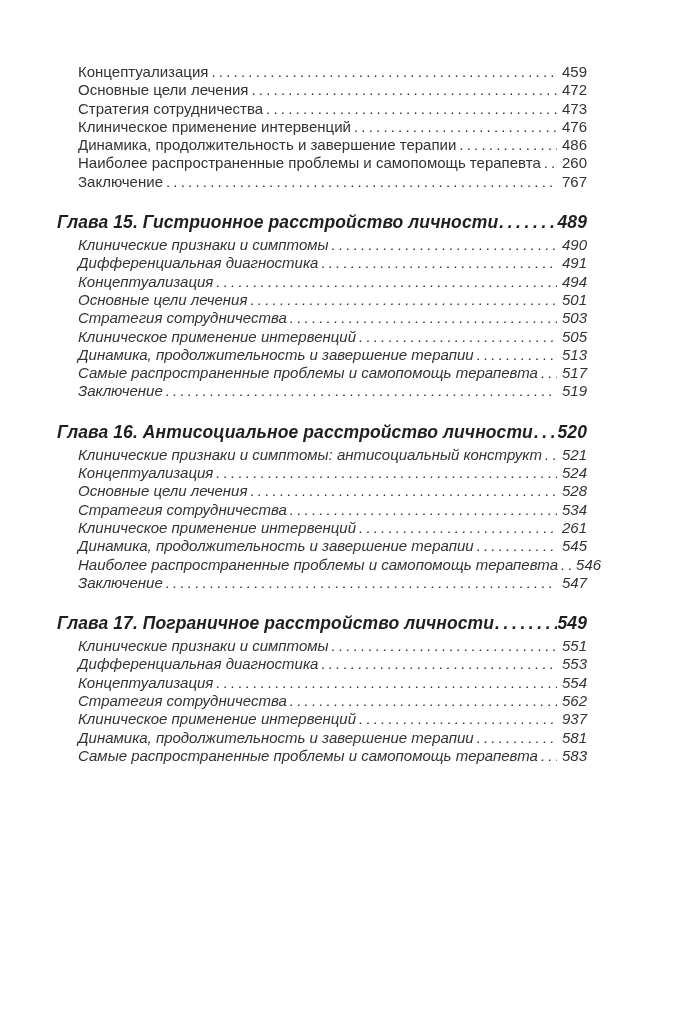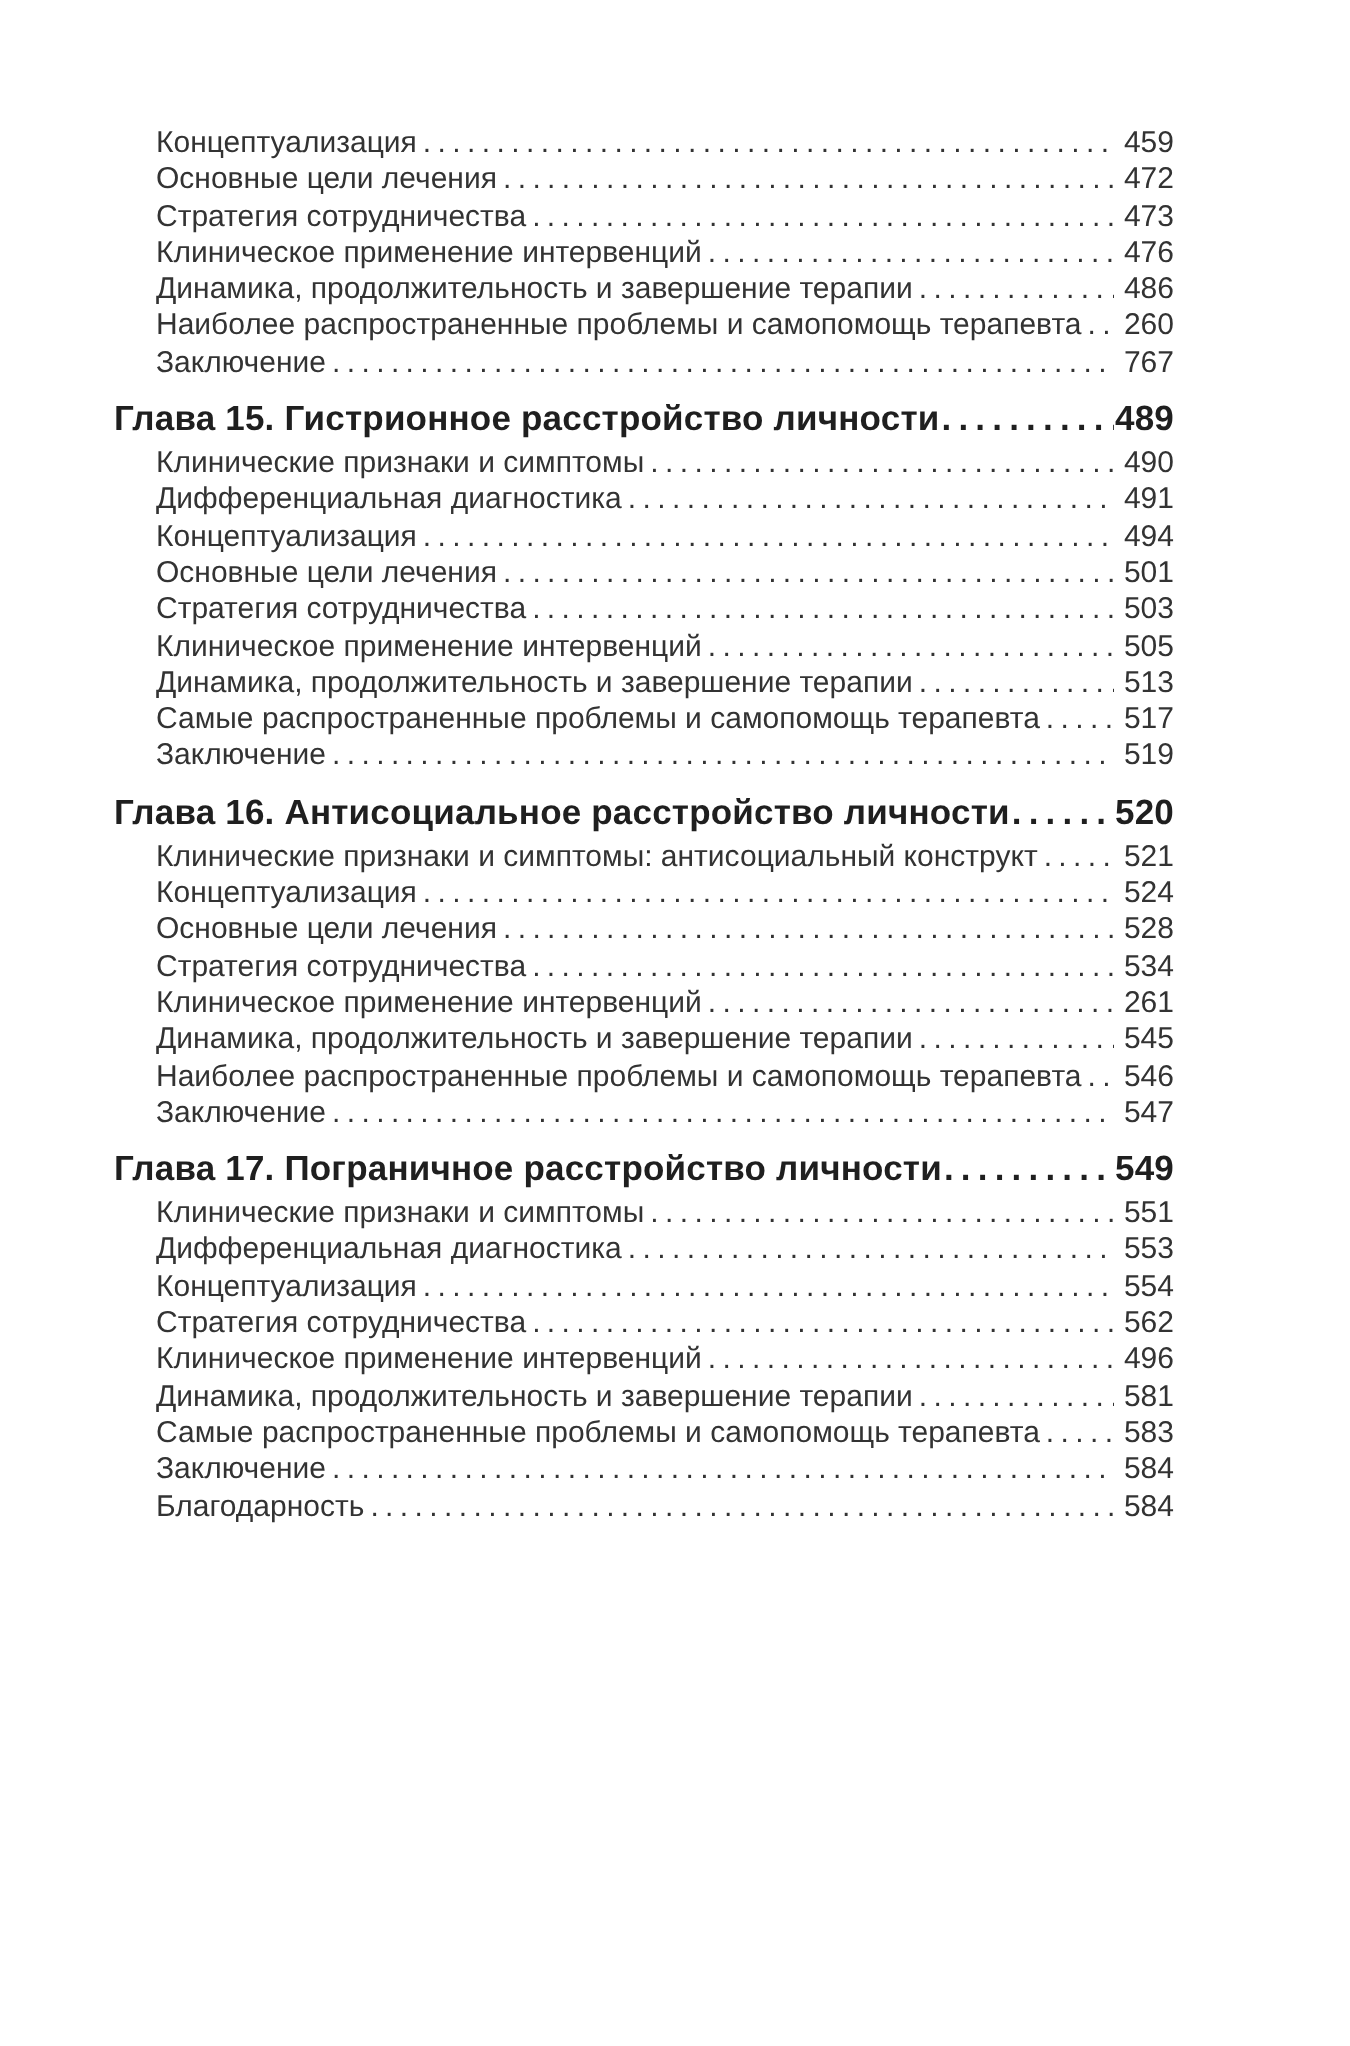--- a/index.html
+++ b/index.html
@@ -18,21 +18,21 @@
     font-family: "Liberation Sans", sans-serif;
     -webkit-font-smoothing: antialiased;
   }
   .toc {
     position: absolute;
     left: 57px;
     top: 63px;
     width: 530px;
   }
   .section { margin: 0; }
-  .section + .section { margin-top: 6px; }
+  .section + .section { margin-top: 19px; font-style: italic; }
 
   .row {
     display: flex;
     align-items: baseline;
     font-size: 15px;
     line-height: 18.3px;
     color: #333333;
   }
   .row .label {
     flex: 0 0 auto;
@@ -254,21 +254,21 @@
     <span class="pagenum">554</span>
   </div>
         <div class="row item">
     <span class="label">Стратегия сотрудничества</span>
     <span class="leader"></span>
     <span class="pagenum">562</span>
   </div>
         <div class="row item">
     <span class="label">Клиническое применение интервенций</span>
     <span class="leader"></span>
-    <span class="pagenum">496</span>
+    <span class="pagenum">937</span>
   </div>
         <div class="row item">
     <span class="label">Динамика, продолжительность и завершение терапии</span>
     <span class="leader"></span>
     <span class="pagenum">581</span>
   </div>
         <div class="row item">
     <span class="label">Самые распространенные проблемы и самопомощь терапевта</span>
     <span class="leader"></span>
     <span class="pagenum">583</span>

